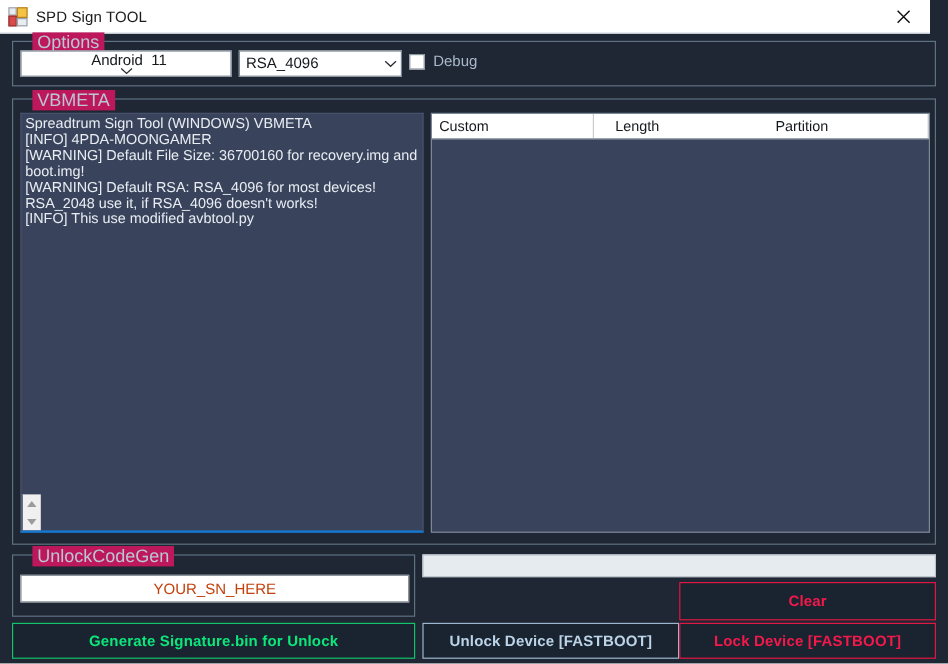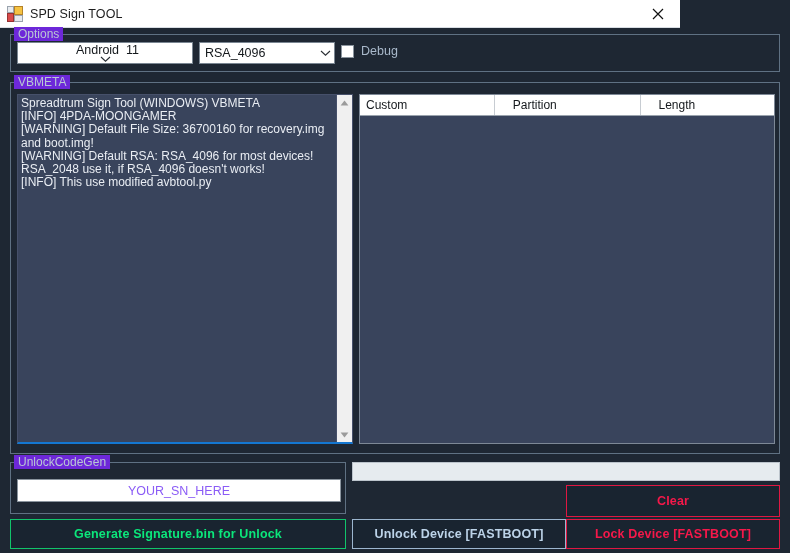--- a/index.html
+++ b/index.html
@@ -19,21 +19,21 @@
     height: 553px;
     box-sizing: border-box;
     background: #1e2733;
     overflow: hidden;
   }
 
   
   #titlebar {
     position: absolute;
     left: 0; top: 0;
-    width: 680px;
+    width: 775px;
     height: 28px;
     background: #ffffff;
     border-bottom: 1px solid #d8dde3;
     box-sizing: border-box;
     display: flex;
     align-items: center;
   }
   #title-icon {
     width: 16px;
     height: 16px;
@@ -75,25 +75,25 @@
 
   
   .groupbox {
     position: absolute;
     box-sizing: border-box;
     border: 1px solid #5f7183;
   }
   .group-label {
     position: absolute;
     top: -8px;
-    left: 3px;
+    left: 16px;
     padding: 0 4px;
-    background: #6d28d9;
+    background: #be185d;
     color: #b9c6d4;
-    font-size: 12px;
+    font-size: 15px;
     white-space: nowrap;
   }
 
   #group-options { left: 10px; top: 34px; width: 770px; height: 38px; }
   #group-vbmeta  { left: 10px; top: 82px; width: 770px; height: 372px; padding-left: 44px; }
   #group-unlock  { left: 10px; top: 462px; width: 336px; height: 52px; }
 
   
   .combo {
     position: absolute;
@@ -151,20 +151,21 @@
     left: 6px;
     top: 11px;
     width: 336px;
     height: 350px;
     box-sizing: border-box;
     background: #39445c;
     border: 1px solid #46506a;
     border-bottom: 2px solid #1477d1;
     display: flex;
     overflow: hidden;
+    flex-direction: column;
   }
   #log-text {
     flex: 1 1 auto;
     padding: 2px 3px 0 3px;
     color: #e9edf3;
     font-size: 12px;
     line-height: 13.2px;
     white-space: pre-wrap;
     word-break: break-word;
     overflow: hidden;
@@ -245,21 +246,21 @@
     height: 23px;
     box-sizing: border-box;
     background: #ffffff;
     border: 1px solid #8a949e;
     display: flex;
     align-items: center;
     justify-content: center;
   }
   #sn-input span {
     font-size: 12.5px;
-    color: #8b5cf6;
+    color: #c2410c;
     white-space: nowrap;
   }
 
   
   .flatbtn {
     position: absolute;
     box-sizing: border-box;
     background: #192430;
     display: flex;
     align-items: center;
@@ -351,22 +352,22 @@
           <svg width="9" height="6" viewBox="0 0 9 6" aria-hidden="true">
             <path d="M4.5 5.4 L0.6 0.6 L8.4 0.6 Z" fill="#9b9b9b"></path>
           </svg>
         </div>
       </div>
     </div>
 
     <div id="listview">
       <div id="listview-header">
         <div class="lv-col c0">Custom</div>
+        <div class="lv-col c2">Length</div>
         <div class="lv-col c1">Partition</div>
-        <div class="lv-col c2">Length</div>
       </div>
       <div id="listview-body"></div>
     </div>
   </div>
 
   <div class="groupbox" id="group-unlock">
     <div class="group-label">UnlockCodeGen</div>
     <div id="sn-input">
       <span>YOUR_SN_HERE</span>
     </div>

